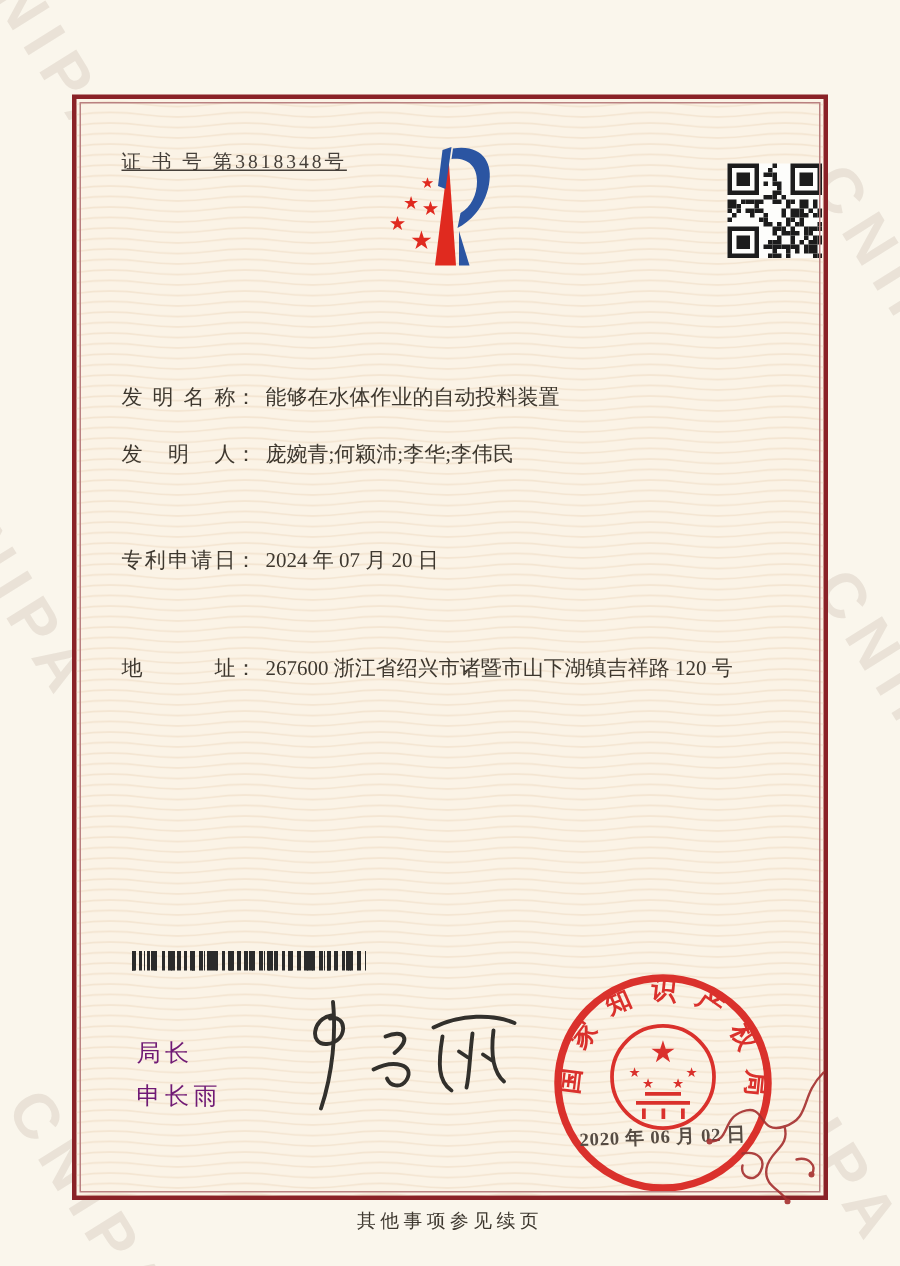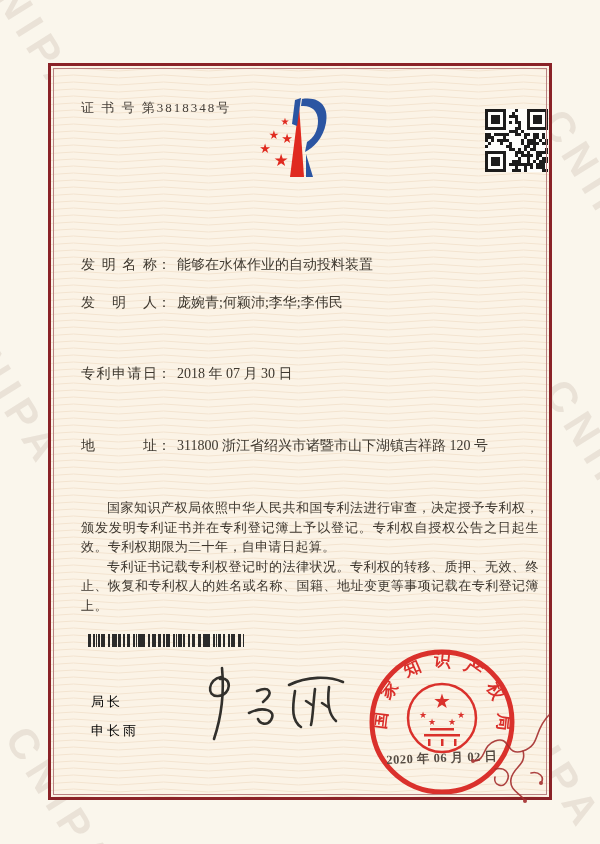--- a/index.html
+++ b/index.html
@@ -17,21 +17,21 @@
   
   .frame{
     position:absolute;left:48px;top:63px;width:504px;height:737px;
     border:3px solid #8a2227;background:#fbf3e6;box-sizing:border-box;
   }
   .frame::before{
     content:"";position:absolute;inset:2px;border:1px solid #ba8181;pointer-events:none;z-index:2;
   }
   .waves{position:absolute;inset:0;width:100%;height:100%;z-index:0;}
   .frame>*{z-index:1;}
-  .cert-no{position:absolute;left:30px;top:33px;font-size:13px;letter-spacing:2px;color:#46403a;}
+  .cert-no{position:absolute;left:30px;top:33px;font-size:13px;letter-spacing:2px;color:#46403a;text-decoration:underline;}
   .logo{position:absolute;left:198px;top:26px;}
   
   .qr{position:absolute;left:434px;top:43px;width:63px;height:63px;background:#fdfdfb;}
   .qr i{position:absolute;width:3px;height:3px;background:#1c1c1c;}
   .qr .f{position:absolute;width:21px;height:21px;border:3px solid #1c1c1c;box-sizing:border-box;}
   .qr .f::after{content:"";position:absolute;inset:3px;background:#1c1c1c;}
   .qr .f.tl{left:0;top:0;} .qr .f.tr{right:0;top:0;} .qr .f.bl{left:0;bottom:0;}
   .title{
     position:absolute;left:0;top:120px;width:100%;text-align:center;
     font-size:28px;font-weight:700;letter-spacing:19px;text-indent:19px;color:#211d18;
@@ -48,21 +48,21 @@
     letter-spacing:0.4px;color:#3c362e;
   }
   
   .barcode{
     position:absolute;left:37px;top:568px;width:156px;height:13px;
     background-image:
       repeating-linear-gradient(90deg,#2b2b2b 0 2px,transparent 2px 5px),
       repeating-linear-gradient(90deg,#2b2b2b 0 1px,transparent 1px 8px),
       repeating-linear-gradient(90deg,#2b2b2b 0 3px,transparent 3px 13px);
   }
-  .director{position:absolute;left:40px;top:622px;font-size:13px;letter-spacing:3px;line-height:29px;color:#000000;font-family:Liberation Mono, monospace;}
+  .director{position:absolute;left:40px;top:622px;font-size:16px;letter-spacing:3px;line-height:29px;color:#701a75;}
   .signature{position:absolute;left:140px;top:595px;}
   .seal{position:absolute;left:315px;top:580px;opacity:0.93;}
   .pageno{position:absolute;left:0;top:708px;width:100%;text-align:center;font-size:12px;letter-spacing:2px;color:#46403a;}
   .flourish{position:absolute;right:-4px;bottom:-6px;z-index:3;opacity:0.9;}
   .note{position:absolute;left:0;top:806px;width:100%;text-align:center;font-size:12.5px;letter-spacing:3px;color:#3e382f;}
 </style>
 </head>
 <body>
 
 <div class="page">
@@ -236,30 +236,26 @@
       </div>
 
 
     <div class="row" style="top:190px">
       <span class="flabel">发明名称</span><span class="colon">：</span><span>能够在水体作业的自动投料装置</span>
     </div>
     <div class="row" style="top:228px">
       <span class="flabel">发明人</span><span class="colon">：</span><span>庞婉青;何颖沛;李华;李伟民</span>
     </div>
     <div class="row" style="top:299px">
-      <span class="flabel">专利申请日</span><span class="colon">：</span><span>2018 年 07 月 30 日</span>
+      <span class="flabel">专利申请日</span><span class="colon">：</span><span>2024 年 07 月 20 日</span>
     </div>
     <div class="row" style="top:371px">
-      <span class="flabel">地址</span><span class="colon">：</span><span>311800 浙江省绍兴市诸暨市山下湖镇吉祥路 120 号</span>
-    </div>
-
-    <div class="paras">
-      <p>国家知识产权局依照中华人民共和国专利法进行审查，决定授予专利权，颁发发明专利证书并在专利登记簿上予以登记。专利权自授权公告之日起生效。专利权期限为二十年，自申请日起算。</p>
-      <p>专利证书记载专利权登记时的法律状况。专利权的转移、质押、无效、终止、恢复和专利权人的姓名或名称、国籍、地址变更等事项记载在专利登记簿上。</p>
-    </div>
+      <span class="flabel">地址</span><span class="colon">：</span><span>267600 浙江省绍兴市诸暨市山下湖镇吉祥路 120 号</span>
+    </div>
+
 
     <div class="barcode"></div>
 
     <div class="director">
       <div>局长</div>
       <div>申长雨</div>
     </div>
 
     <svg class="signature" width="170" height="88" viewBox="0 0 170 88">
       <g fill="none" stroke="#32302c" stroke-width="2.6" stroke-linecap="round">
@@ -310,14 +306,15 @@
       </g>
       <g fill="#a52f2f">
         <circle cx="12" cy="50" r="2"></circle>
           <circle cx="64" cy="90" r="2"></circle>
           <circle cx="80" cy="72" r="2"></circle>
       </g>
     </svg>
 
   </div>
 
+  <div class="note">其他事项参见续页</div>
 
 </div>
 
 </body></html>

